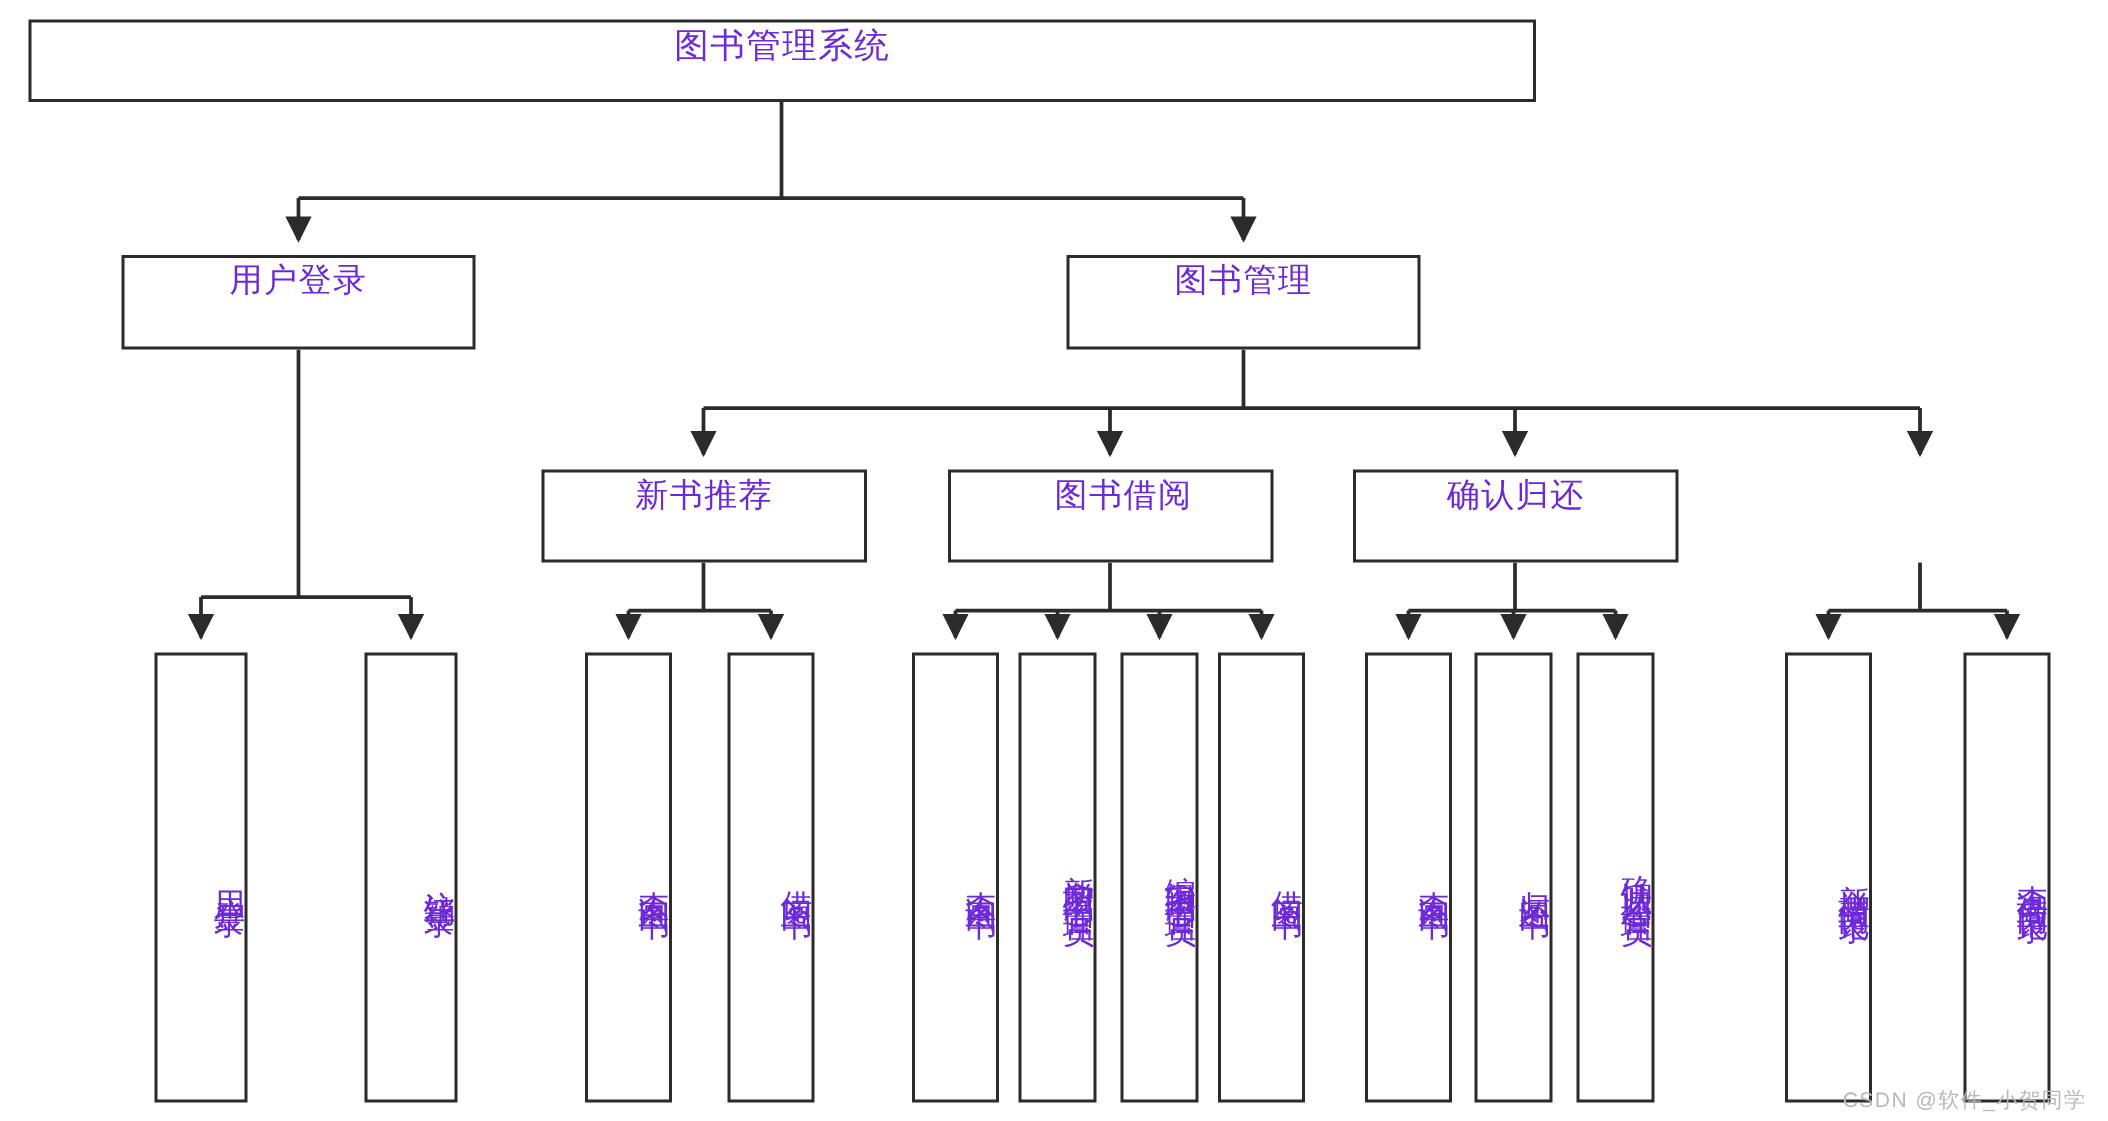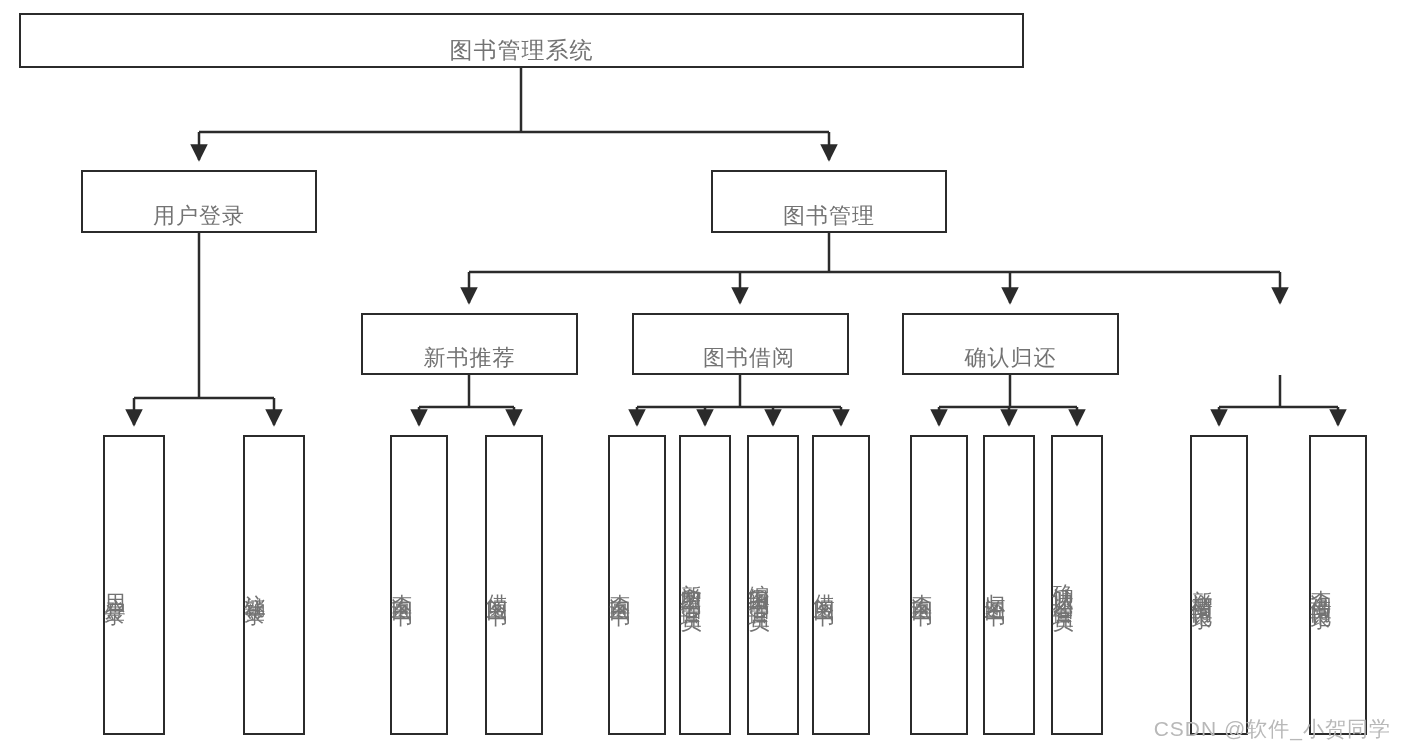--- a/index.html
+++ b/index.html
@@ -24,23 +24,23 @@
     width: 1405px;
     height: 747px;
     pointer-events: none;
   }
   .node {
     position: absolute;
     box-sizing: border-box;
     border: 2px solid #2b2b2b;
     background: #ffffff;
     display: flex;
-    align-items: flex-end;
+    align-items: flex-start;
     justify-content: center;
-    color: #737373;
+    color: #6d28d9;
   }
   .node.horiz {
     font-size: 22px;
     letter-spacing: 1px;
   }
   .node.vert {
     writing-mode: vertical-rl;
     text-orientation: upright;
     font-size: 21px;
     letter-spacing: 4px;
@@ -51,21 +51,21 @@
   .node.root {
     font-size: 23px;
   }
   .label {
     display: block;
   }
   .watermark {
     position: absolute;
     right: 14px;
     bottom: 4px;
-    font-size: 21px;
+    font-size: 14px;
     color: #b8b8b8;
     letter-spacing: 1px;
     white-space: nowrap;
     user-select: none;
   }
 </style>
 </head>
 <body>
 
 <div id="canvas">

